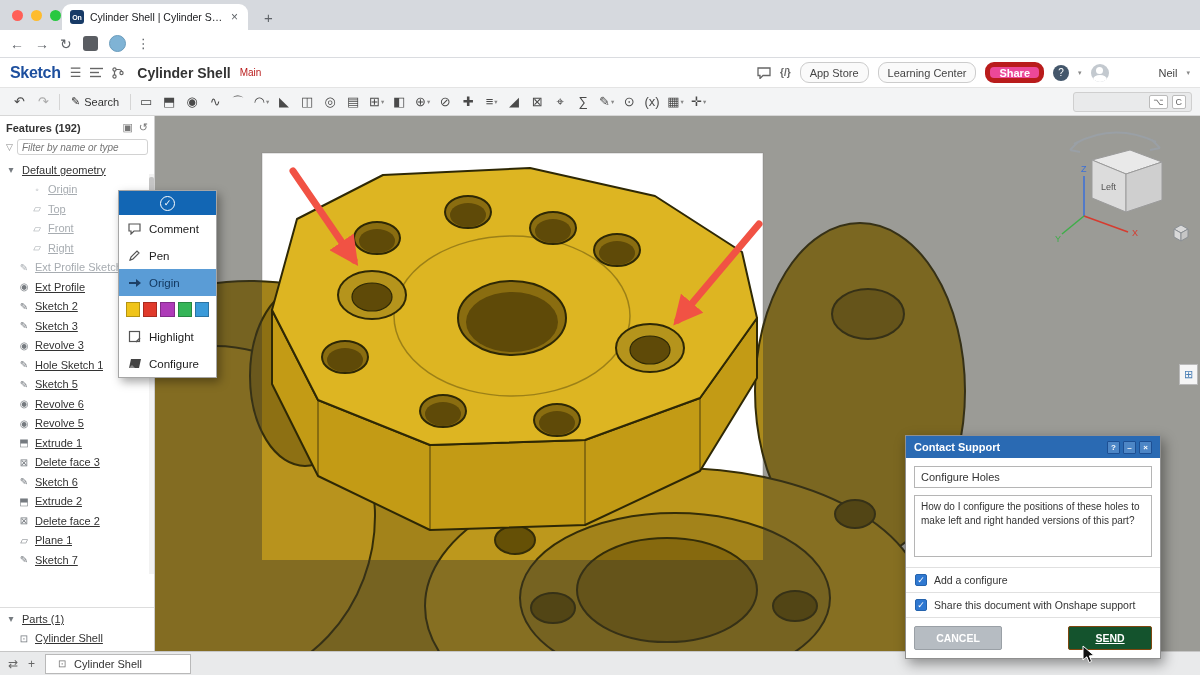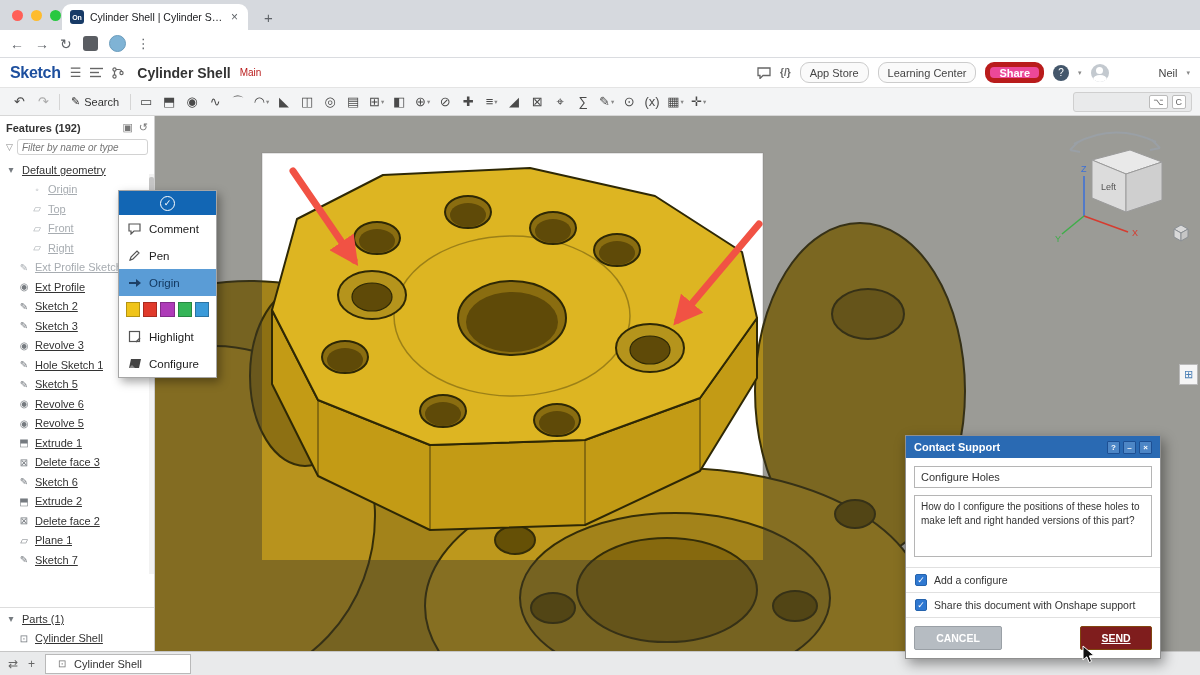--- a/index.html
+++ b/index.html
@@ -98,21 +98,21 @@
   .dlg-sp{flex:1;}
   .dlg-winbtn{width:13px;height:13px;background:#4d86c6;border:1px solid #1d4f93;color:#fff;font-size:8px;display:flex;align-items:center;justify-content:center;margin-left:3px;border-radius:1px;}
   .dlg-body{padding:8px 8px 6px;}
   .dlg-subject{width:100%;height:22px;border:1px solid #b5b5b5;font-size:11px;padding:0 6px;color:#333;outline:none;font-family:"Liberation Sans",sans-serif;}
   .dlg-msg{width:100%;height:62px;border:1px solid #b5b5b5;font-size:10px;padding:4px 6px;color:#333;resize:none;line-height:1.35;margin-top:7px;outline:none;font-family:"Liberation Sans",sans-serif;}
   .dlg-row{border-top:1px solid #e0e0e0;height:25px;display:flex;align-items:center;gap:7px;padding:0 9px;font-size:10.5px;color:#333;}
   .checkbox{width:12px;height:12px;min-width:12px;background:#2f78d1;border:1px solid #2463ad;color:#fff;font-size:9px;display:flex;align-items:center;justify-content:center;border-radius:2px;}
   .dlg-footer{border-top:1px solid #e0e0e0;padding:8px;display:flex;justify-content:space-between;}
   .btn{height:24px;font-weight:bold;font-size:10.5px;color:#fff;display:flex;align-items:center;justify-content:center;border-radius:2px;}
   .btn-cancel{width:88px;background:#b6bcc2;border:1px solid #9aa0a6;}
-  .btn-send{width:72px;background:#7f1d1d;border:1px solid #80460f;text-decoration:underline;}
+  .btn-send{width:84px;background:#14532d;border:1px solid #80460f;text-decoration:underline;}
 
   
   .bottom-bar{height:24px;background:#e9eaeb;border-top:1px solid #c6c6c6;display:flex;align-items:center;padding:0 8px;gap:10px;font-size:11px;color:#555;}
   .bb-ic{font-size:12px;color:#666;}
   .bb-tab{height:20px;background:#fff;border:1px solid #b9b9b9;display:flex;align-items:center;gap:6px;padding:0 10px;width:146px;color:#333;}
   .bb-tab .fi{color:#777;}
 
   .cursor{position:absolute;left:1082px;top:645px;z-index:100;}
 </style>
 </head>

